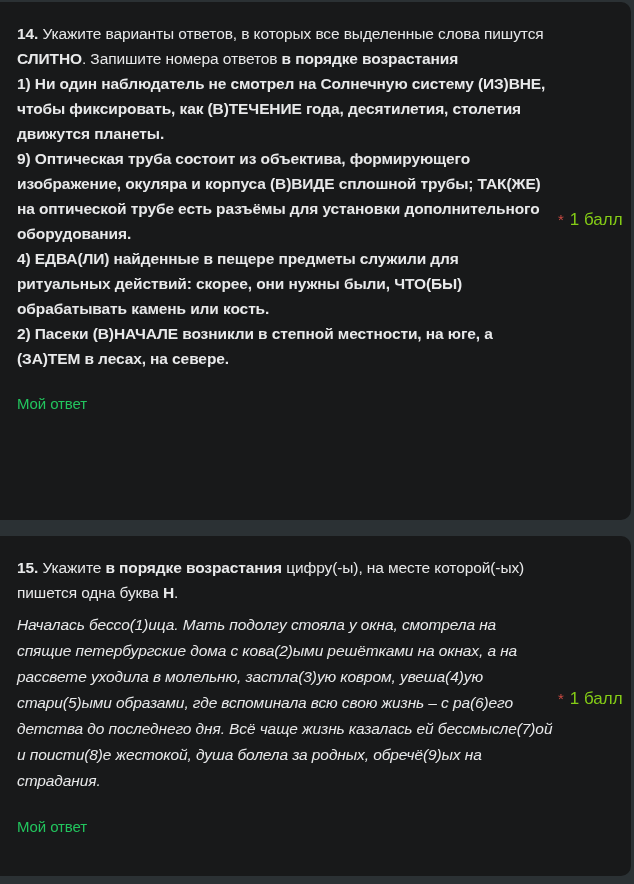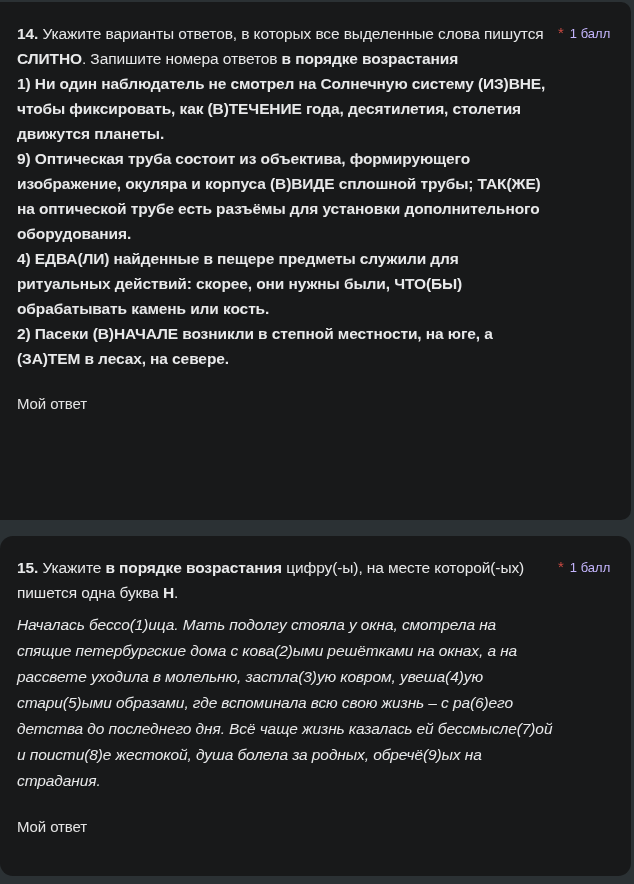--- a/index.html
+++ b/index.html
@@ -16,27 +16,27 @@
   .page {
     padding-top: 2px;
   }
   .card {
     background: #18191a;
     border-radius: 0 10px 10px 0;
     margin-right: 3px;
     box-sizing: border-box;
   }
   .card-14 { min-height: 518px; }
-  .card-15 { min-height: 340px; border-radius: 13px; }
+  .card-15 { min-height: 340px; }
   .card-gap {
     height: 16px;
   }
   .inner {
     display: flex;
-    align-items: flex-start;
+    align-items: center;
     padding: 19px 26px 34px 17px;
   }
   .q-main {
     flex: 0 0 537px;
     min-width: 0;
     color: #e8e9ea;
     font-size: 15.5px;
     line-height: 25px;
     letter-spacing: -0.1px;
   }
@@ -45,40 +45,40 @@
     padding-top: 3px;
     padding-left: 4px;
     white-space: nowrap;
   }
   .asterisk {
     color: #cb4a42;
     font-size: 15px;
     margin-right: 6px;
   }
   .pts-label {
-    color: #c4b5fd;
-    font-size: 13px;
+    color: #84cc16;
+    font-size: 17px;
   }
   .bold { font-weight: 700; }
   .q-options p {
     margin: 0;
     font-weight: bold;
   }
   .passage {
     font-style: italic;
     line-height: 26px;
     margin: 7px 0 0 0;
   }
   .answer {
     margin-top: 20px;
     min-height: 20px;
     cursor: text;
   }
   .answer .ph {
-    color: #e5e5e5;
+    color: #22c55e;
     font-size: 15px;
     line-height: 20px;
   }
 </style>
 </head>
 <body>
 
 <div class="page">
 
   <section class="card card-14">

